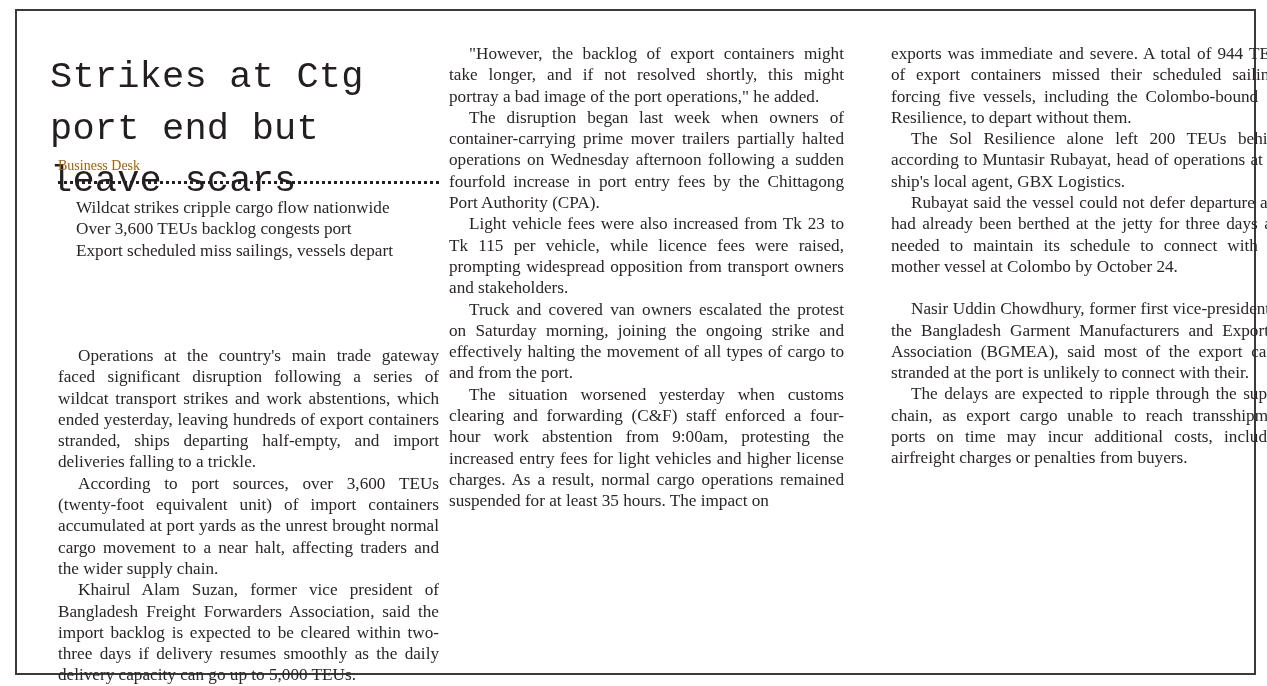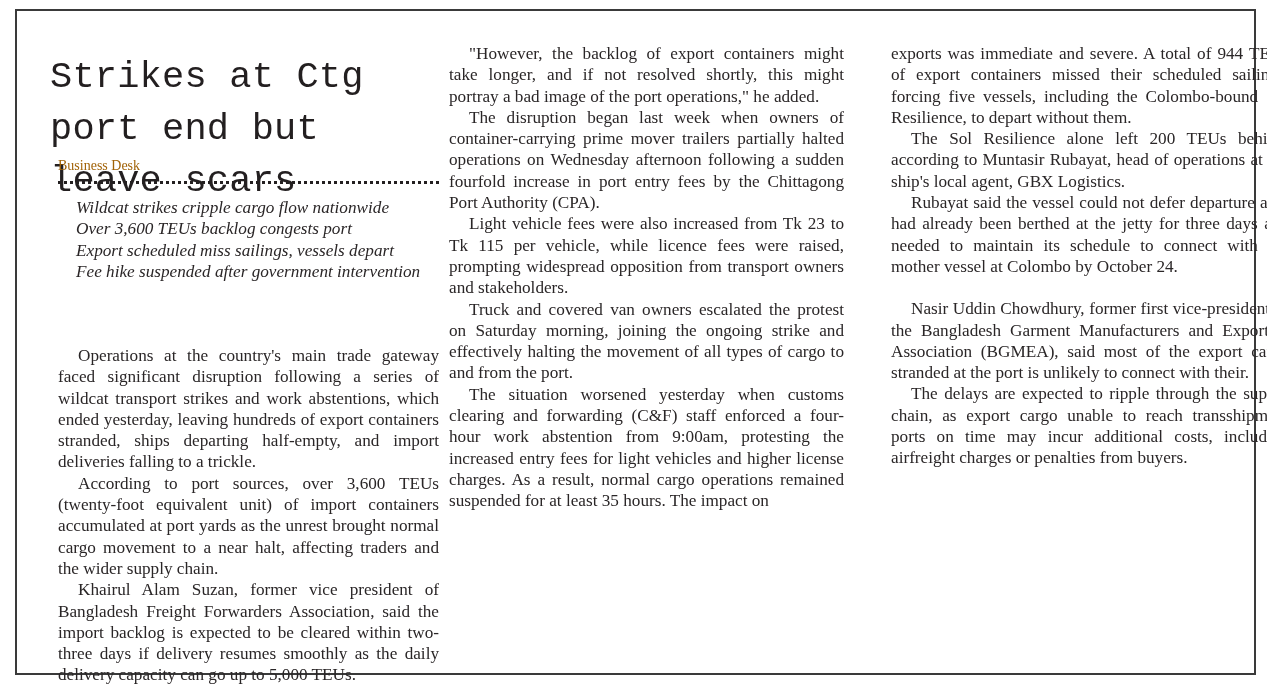--- a/index.html
+++ b/index.html
@@ -82,21 +82,20 @@
       line-height: 21.3px;
       color: #2a2627;
       margin: 0;
       padding: 0;
       list-style: none;
     }
     .highlights li {
       text-indent: 18px;
       margin-left: -18px;
       padding-left: 18px;
-      font-style: italic;
     }
     .col1 .body {
       position: absolute;
       top: 294px;
       left: 16px;
       width: 381px;
       margin-top: 40px;
     }
     .col2 .body, .col3 .body {
       position: relative;
@@ -113,21 +112,20 @@
   <h1 class="headline">Strikes at Ctg port end but leave scars</h1>
 
   <div class="byline">Business Desk</div>
 
   <div class="dotted-rule"></div>
 
   <ul class="highlights">
     <li>Wildcat strikes cripple cargo flow nationwide</li>
     <li>Over 3,600 TEUs backlog congests port</li>
     <li>Export scheduled miss sailings, vessels depart</li>
-    <li>Fee hike suspended after government interven­tion</li>
   </ul>
 
   <div class="col col1">
     <div class="body">
       <p>Operations at the country's main trade gateway faced significant disruption following a series of wildcat transport strikes and work abstentions, which ended yesterday, leaving hundreds of export containers stranded, ships departing half-empty, and import deliveries falling to a trickle.</p>
       <p>According to port sources, over 3,600 TEUs (twenty-foot equivalent unit) of import contain­ers accumulated at port yards as the unrest brought normal cargo movement to a near halt, affecting traders and the wider supply chain.</p>
       <p>Khairul Alam Suzan, former vice president of Bangladesh Freight Forwarders Association, said the import backlog is expected to be cleared with­in two-three days if delivery resumes smoothly as the daily delivery capacity can go up to 5,000 TEUs.</p>
     </div>
   </div>
 

